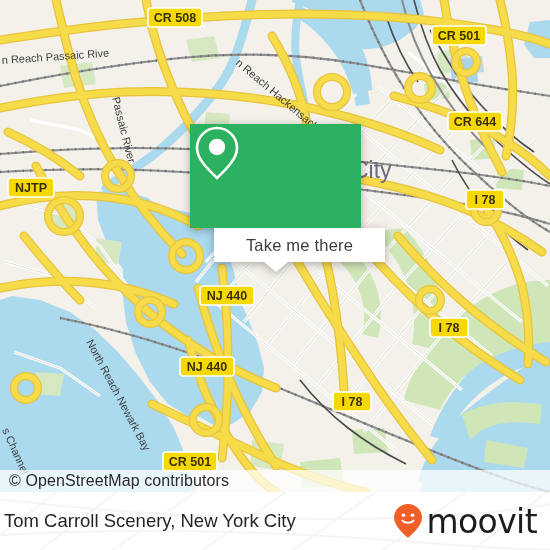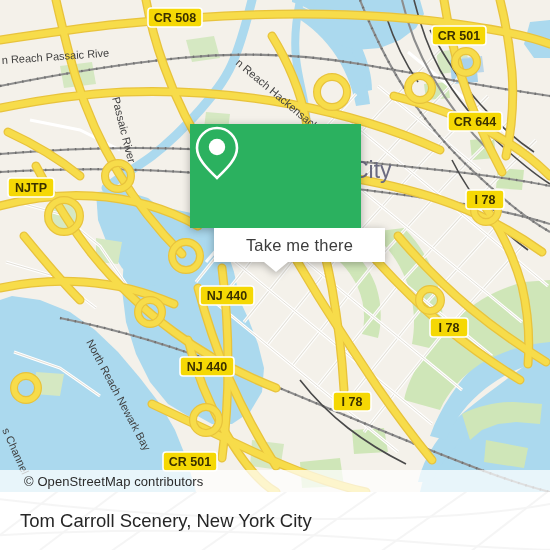--- a/index.html
+++ b/index.html
@@ -10,21 +10,21 @@
   .map{position:absolute;left:0;top:0;width:550px;height:492px;overflow:hidden;background:#f2efe9;}
   .map svg{position:absolute;left:0;top:0;}
 
   
   .attrib{
     position:absolute;left:0;bottom:0;width:550px;height:22px;
     background:rgba(255,255,255,.72);
     display:flex;align-items:center;
   }
   .attrib span{
-    font-size:13px;color:#2b2b2b;padding-left:24px;letter-spacing:.1px;
+    font-size:16px;color:#2b2b2b;padding-left:9px;letter-spacing:.1px;
     font-family:"Liberation Sans",sans-serif;
   }
 
   
   .popup{
     position:absolute;left:190px;top:124px;width:171px;
     filter:drop-shadow(0 2px 4px rgba(0,0,0,.30));
   }
   .popup-top{
     width:100%;height:104px;background:#2bb15f;
@@ -46,21 +46,21 @@
   }
 
   
   .footer{
     position:absolute;left:0;top:492px;width:550px;height:58px;
     background:#ffffff;overflow:hidden;
     display:flex;align-items:center;
   }
   .footer-bg{position:absolute;left:0;top:0;width:550px;height:58px;opacity:.055;}
   .footer-title{
-    position:relative;z-index:2;padding-left:20px;font-size:18.5px;color:#262626;
+    position:relative;z-index:2;padding-left:4px;font-size:18.5px;color:#262626;
     font-family:"Liberation Sans",sans-serif;white-space:nowrap;
   }
   .brand{
     position:absolute;right:13px;top:50%;transform:translateY(-50%);
     z-index:2;display:flex;align-items:center;gap:3px;
   }
   .brand-word{
     font-size:33px;color:#1d1d1d;font-family:"DejaVu Sans",sans-serif;
     font-weight:400;letter-spacing:-.6px;line-height:1;
   }
@@ -384,15 +384,24 @@
         <path d="M110,60 L210,-10"></path>
           <path d="M200,60 L300,-10"></path>
         <path d="M290,60 L390,-10"></path>
           <path d="M380,60 L480,-10"></path>
         <path d="M470,60 L560,-10"></path>
         <path d="M-10,6 C120,22 260,30 400,26 470,24 520,18 560,10"></path>
         <path d="M-10,44 C140,34 300,40 440,52 500,56 534,58 560,58"></path>
       </g>
     </svg>
     <div class="footer-title">Tom Carroll Scenery, New York City</div>
+    <div class="brand">
+      <svg width="30" height="36" viewBox="0 0 30 36">
+        <path d="M15,1 C7.3,1 1,7.1 1,14.6 C1,23.2 11.2,31.4 15,35 C18.8,31.4 29,23.2 29,14.6 C29,7.1 22.7,1 15,1 Z" fill="#ef5f27"></path>
+        <circle cx="10.4" cy="12.2" r="1.8" fill="#ffffff"></circle>
+        <circle cx="19.6" cy="12.2" r="1.8" fill="#ffffff"></circle>
+        <path d="M9.4,17.6 C11.2,20.4 18.8,20.4 20.6,17.6" stroke="#ffffff" stroke-width="1.9" fill="none" stroke-linecap="round"></path>
+      </svg>
+      <span class="brand-word">moovit</span>
+    </div>
   </div>
 
 </div>
 
 </body></html>

